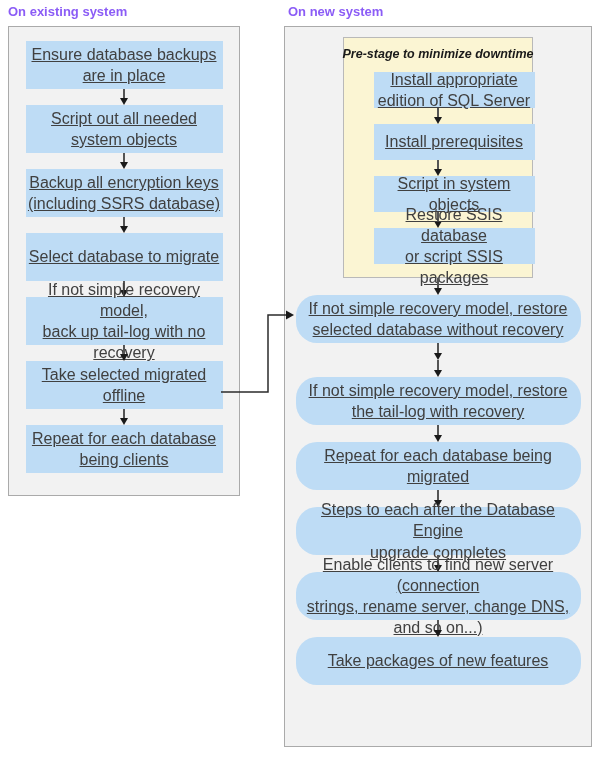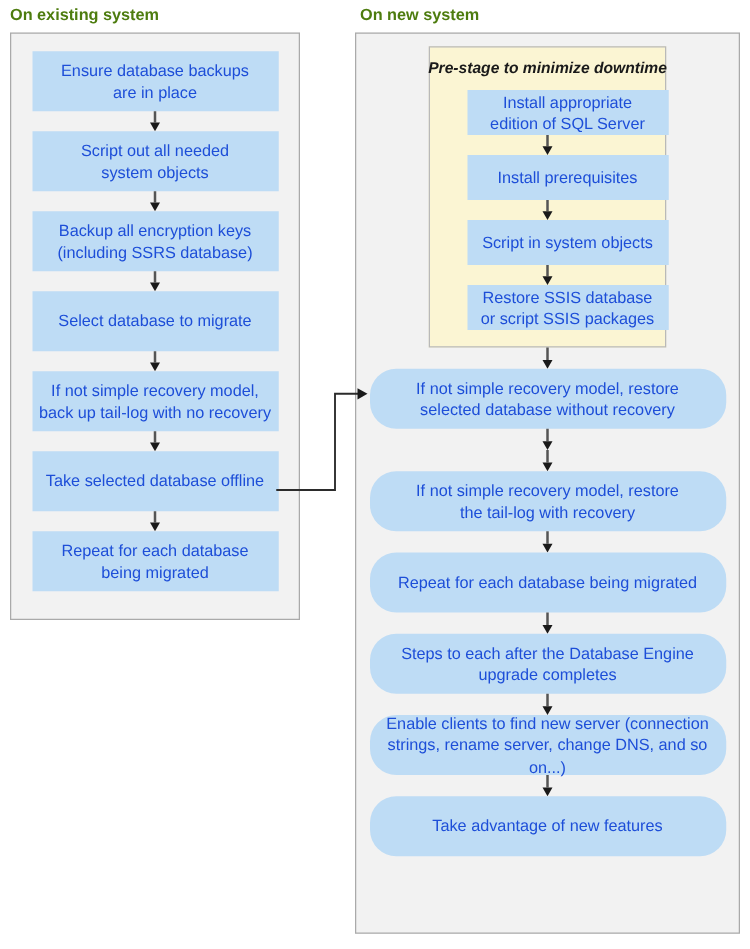--- a/index.html
+++ b/index.html
@@ -9,51 +9,52 @@
     width: 600px;
     height: 759px;
     background: #ffffff;
     overflow: hidden;
   }
   .col-header {
     position: absolute;
     top: 4px;
     font-size: 13px;
     font-weight: bold;
-    color: #4d7c0f;
+    color: #8b5cf6;
     white-space: nowrap;
   }
   #hdr-left { left: 8px; }
   #hdr-right { left: 288px; }
 
   .panel {
     position: absolute;
     top: 26px;
     background: #F2F2F2;
     border: 1px solid #AAAAAA;
     box-sizing: border-box;
     display: flex;
     flex-direction: column;
     align-items: center;
   }
   .panel.left  { left: 8px;   width: 232px; height: 470px; padding-top: 14px; }
   .panel.right { left: 284px; width: 308px; height: 721px; padding-top: 10px; }
 
   .box {
     background: #BEDCF5;
-    color: #1d4ed8;
-    font-size: 13px;
+    color: #404040;
+    font-size: 16px;
     line-height: 1.32;
     text-align: center;
     white-space: pre-line;
     display: flex;
     align-items: center;
     justify-content: center;
     box-sizing: border-box;
     flex: 0 0 auto;
+    text-decoration: underline;
   }
   .box.w197 { width: 197px; height: 48px; }
   .box.w285 { width: 285px; height: 48px; border-radius: 21px; }
   .box.w161 { width: 161px; height: 36px; margin-left: 32px; }
 
   .arrow {
     display: flex;
     flex-direction: column;
     align-items: center;
     flex: 0 0 auto;
@@ -129,27 +130,27 @@
     <div class="arrow h16">
         <div class="shaft"></div>
         <div class="head"></div>
       </div>
     <div class="box w197">If not simple recovery model,
 back up tail-log with no recovery</div>
     <div class="arrow h16">
         <div class="shaft"></div>
         <div class="head"></div>
       </div>
-    <div class="box w197">Take selected database offline</div>
+    <div class="box w197">Take selected migrated offline</div>
     <div class="arrow h16">
         <div class="shaft"></div>
         <div class="head"></div>
       </div>
     <div class="box w197">Repeat for each database
-being migrated</div>
+being clients</div>
   </div>
 
   <div class="panel right">
 
     <div class="prestage">
       <div class="prestage-title">Pre-stage to minimize downtime</div>
       <div class="box w161">Install appropriate
 edition of SQL Server</div>
       <div class="arrow h16">
           <div class="shaft"></div>
@@ -199,21 +200,21 @@
     <div class="arrow h17">
         <div class="shaft"></div>
         <div class="head"></div>
       </div>
     <div class="box w285">Enable clients to find new server (connection
 strings, rename server, change DNS, and so on...)</div>
     <div class="arrow h17">
         <div class="shaft"></div>
         <div class="head"></div>
       </div>
-    <div class="box w285">Take advantage of new features</div>
+    <div class="box w285">Take packages of new features</div>
   </div>
 
   <svg class="connector" width="78" height="92" viewBox="0 0 78 92">
     <polyline points="1,84 48,84 48,7 67,7" fill="none" stroke="#2B2B2B" stroke-width="1.5"></polyline>
     <polygon points="66,2.5 74,7 66,11.5" fill="#1A1A1A"></polygon>
   </svg>
 
 </div>
 
 </body></html>

